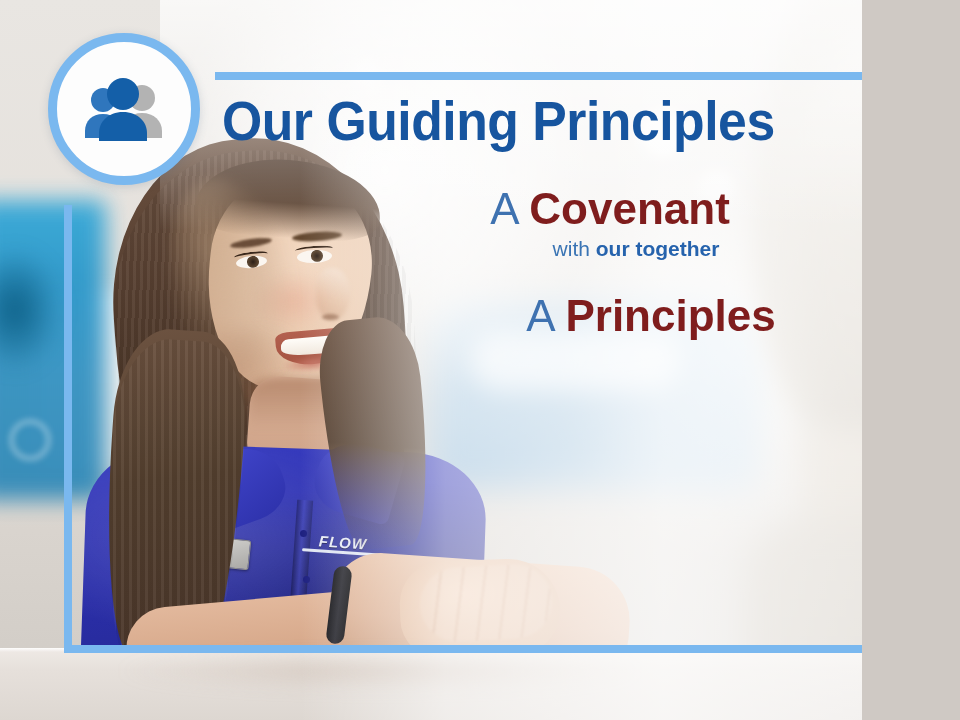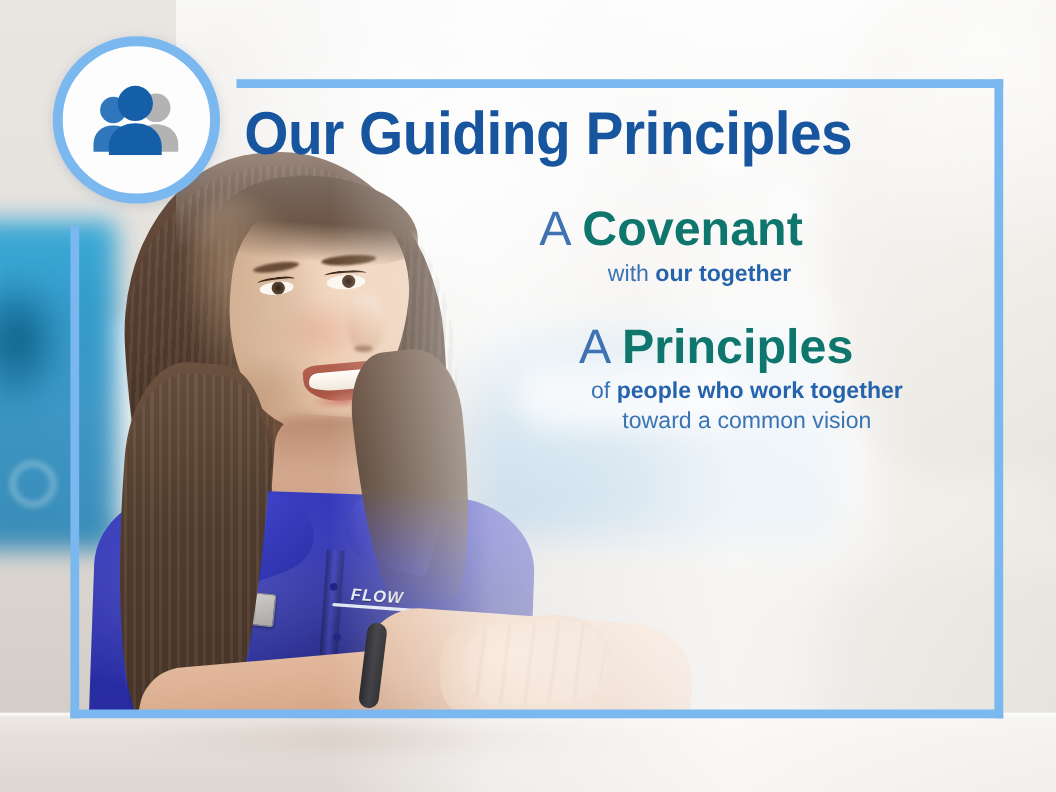--- a/index.html
+++ b/index.html
@@ -5,21 +5,21 @@
 <style>
   * { margin:0; padding:0; box-sizing:border-box; }
   html,body { width:960px; height:720px; overflow:hidden; }
   body {
     font-family:"Liberation Sans", sans-serif;
     background:#cfc9c4;
   }
 
   #stage {
     position:relative;
-    width:960px;
+    width:862px;
     height:720px;
     overflow:hidden;
     background:#d6d2cd;
   }
 
   
   .photo { position:absolute; inset:0; overflow:hidden; }
 
   
   .bg-wall {
@@ -428,21 +428,21 @@
   .pblock { margin-bottom:16px; }
   .pblock:last-child { margin-bottom:0; }
 
   .p-head {
     font-size:44px;
     line-height:1.05;
     color:#2e6db6;
     white-space:nowrap;
   }
   .p-head .art { font-weight:400; color:#3f72b0; }
-  .p-head .word { font-weight:700; color:#0f766e; }
+  .p-head .word { font-weight:700; color:#7f1d1d; }
 
   .p-sub {
     font-size:21px;
     line-height:1.28;
     color:#3a74b4;
     font-weight:400;
     margin-top:4px;
   }
   .p-sub b { font-weight:700; color:#2663ad; }
 
@@ -569,25 +569,17 @@
           <span>with </span><b>our together</b>
         </div>
       </div>
     </div>
 
     <div class="pblock" id="block-community">
       <div class="p-head">
         <span class="art">A</span>
         <span class="word">Principles</span>
       </div>
-      <div class="p-sub">
-        <div>
-          <span>of </span><b>people who work together</b>
-        </div>
-        <div>
-          <span>toward a common vision</span>
-        </div>
-      </div>
     </div>
 
 
   </div>
 </div>
 
 </body></html>

